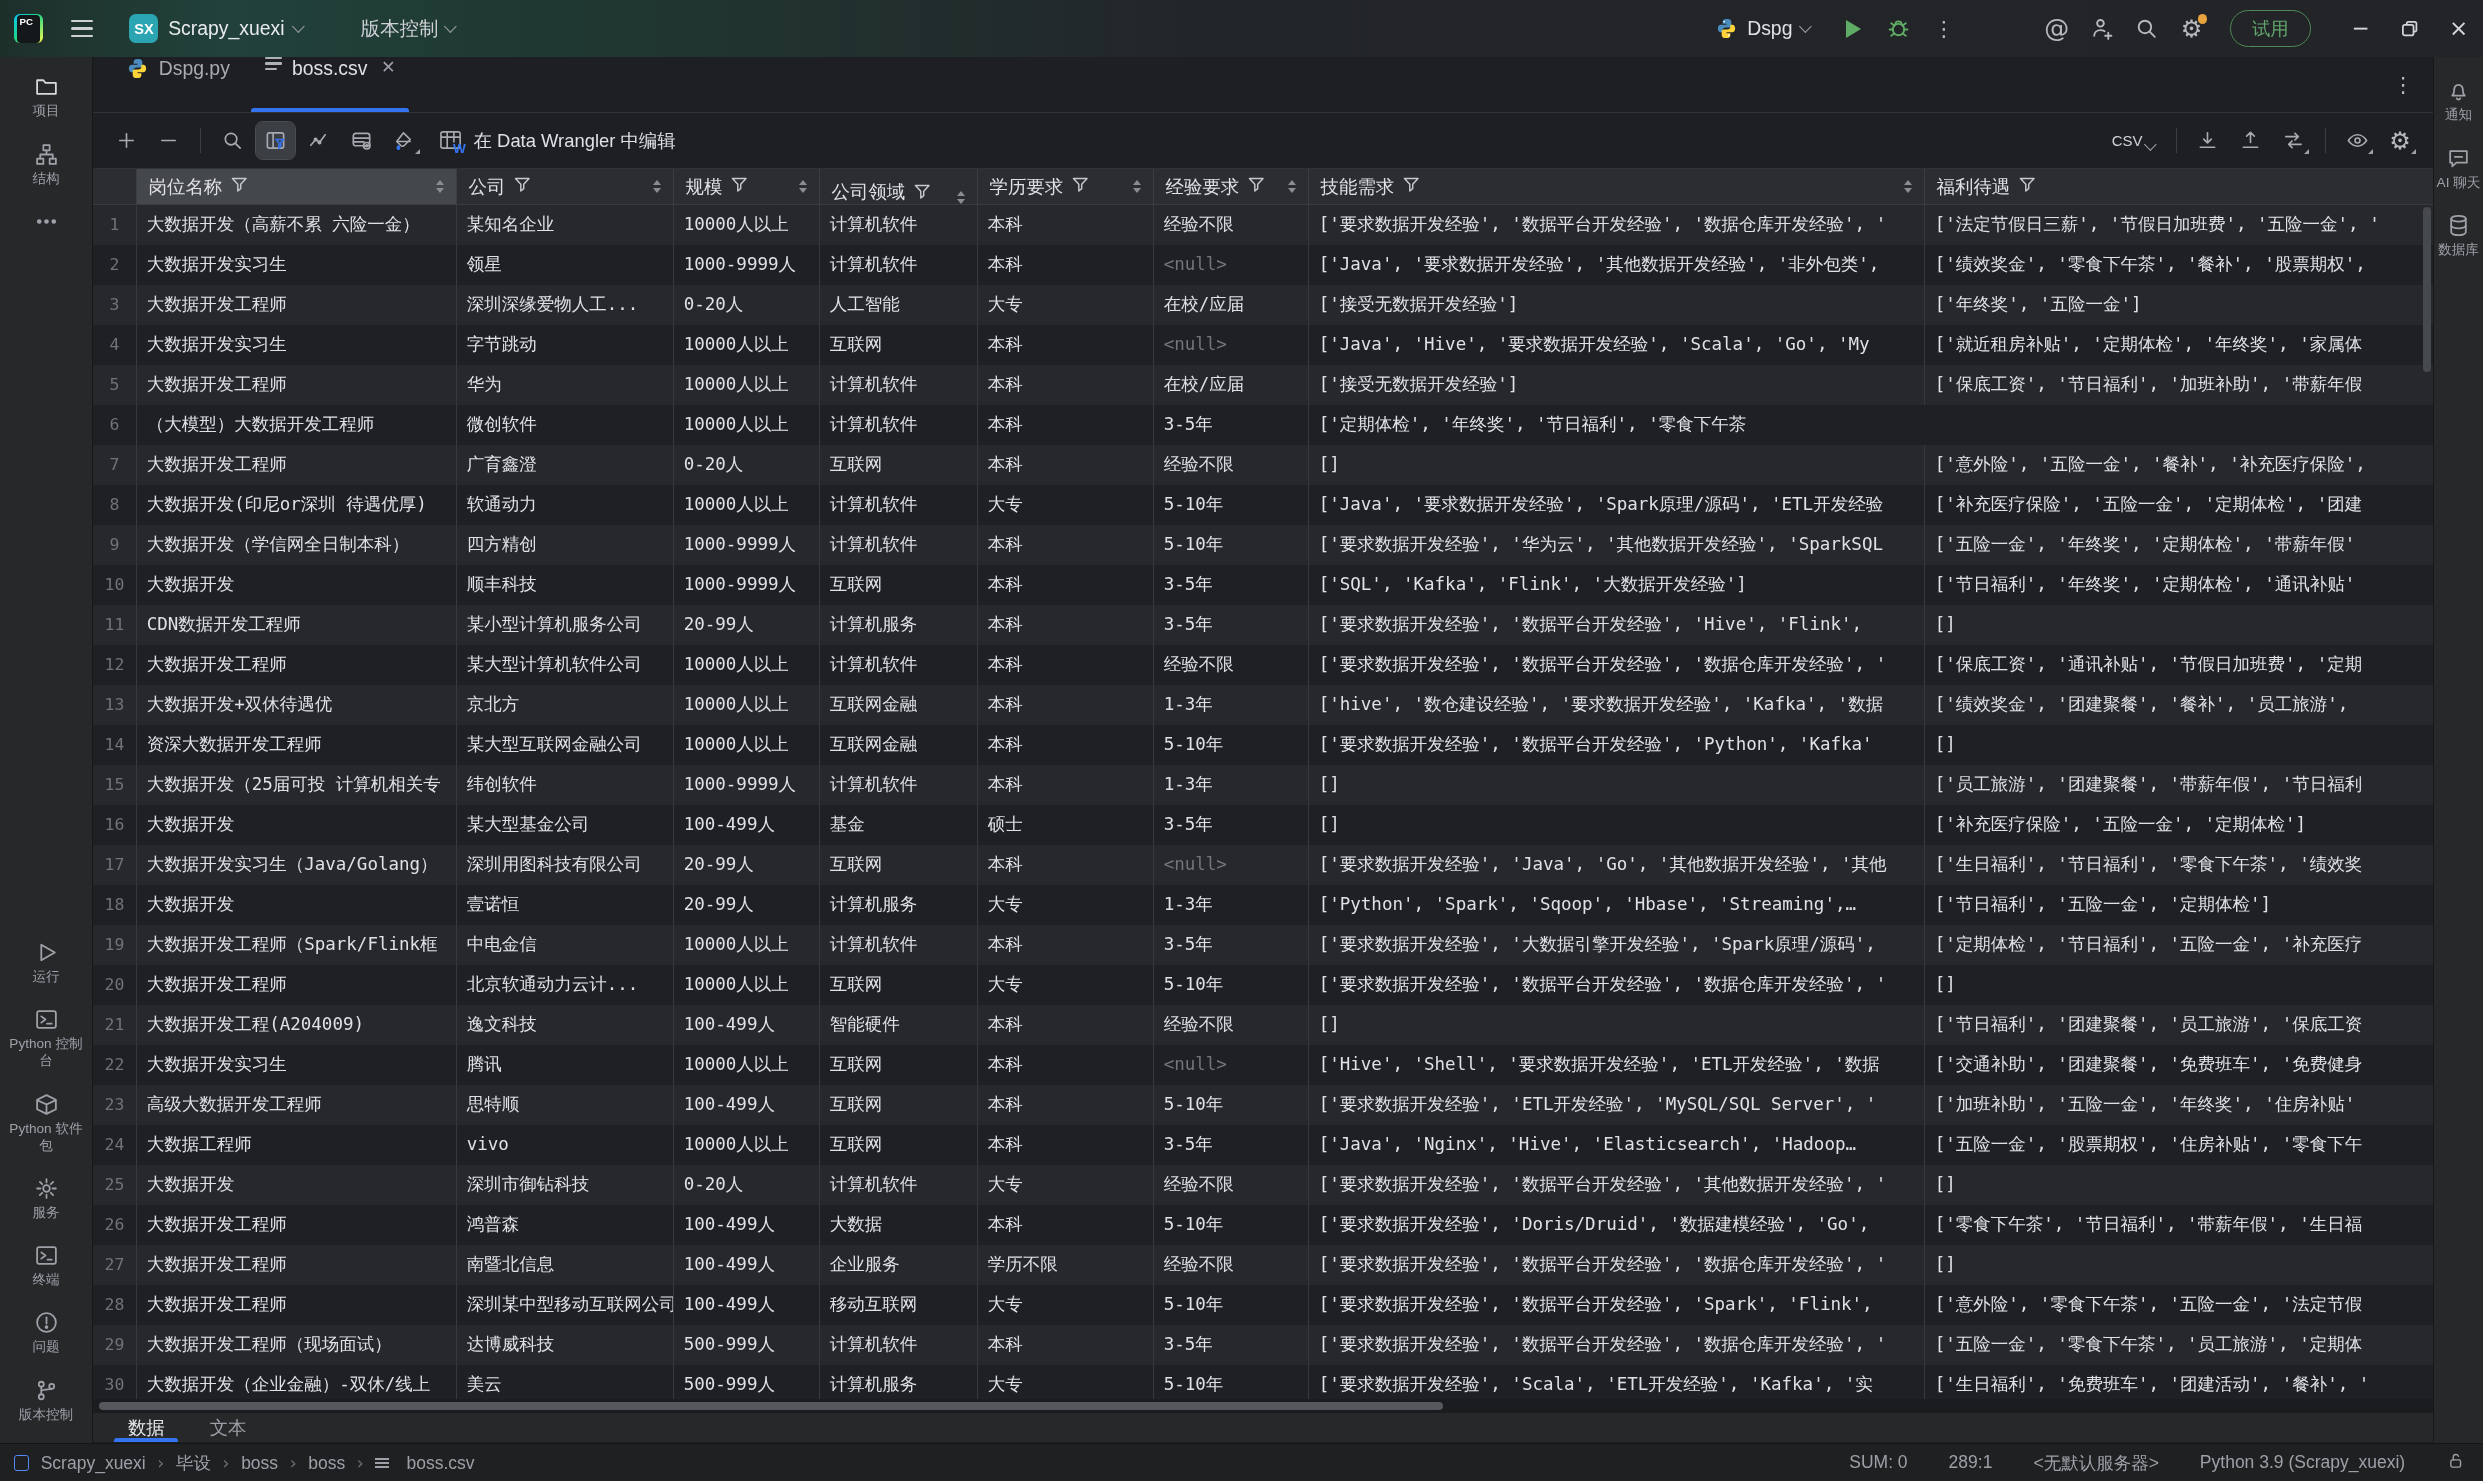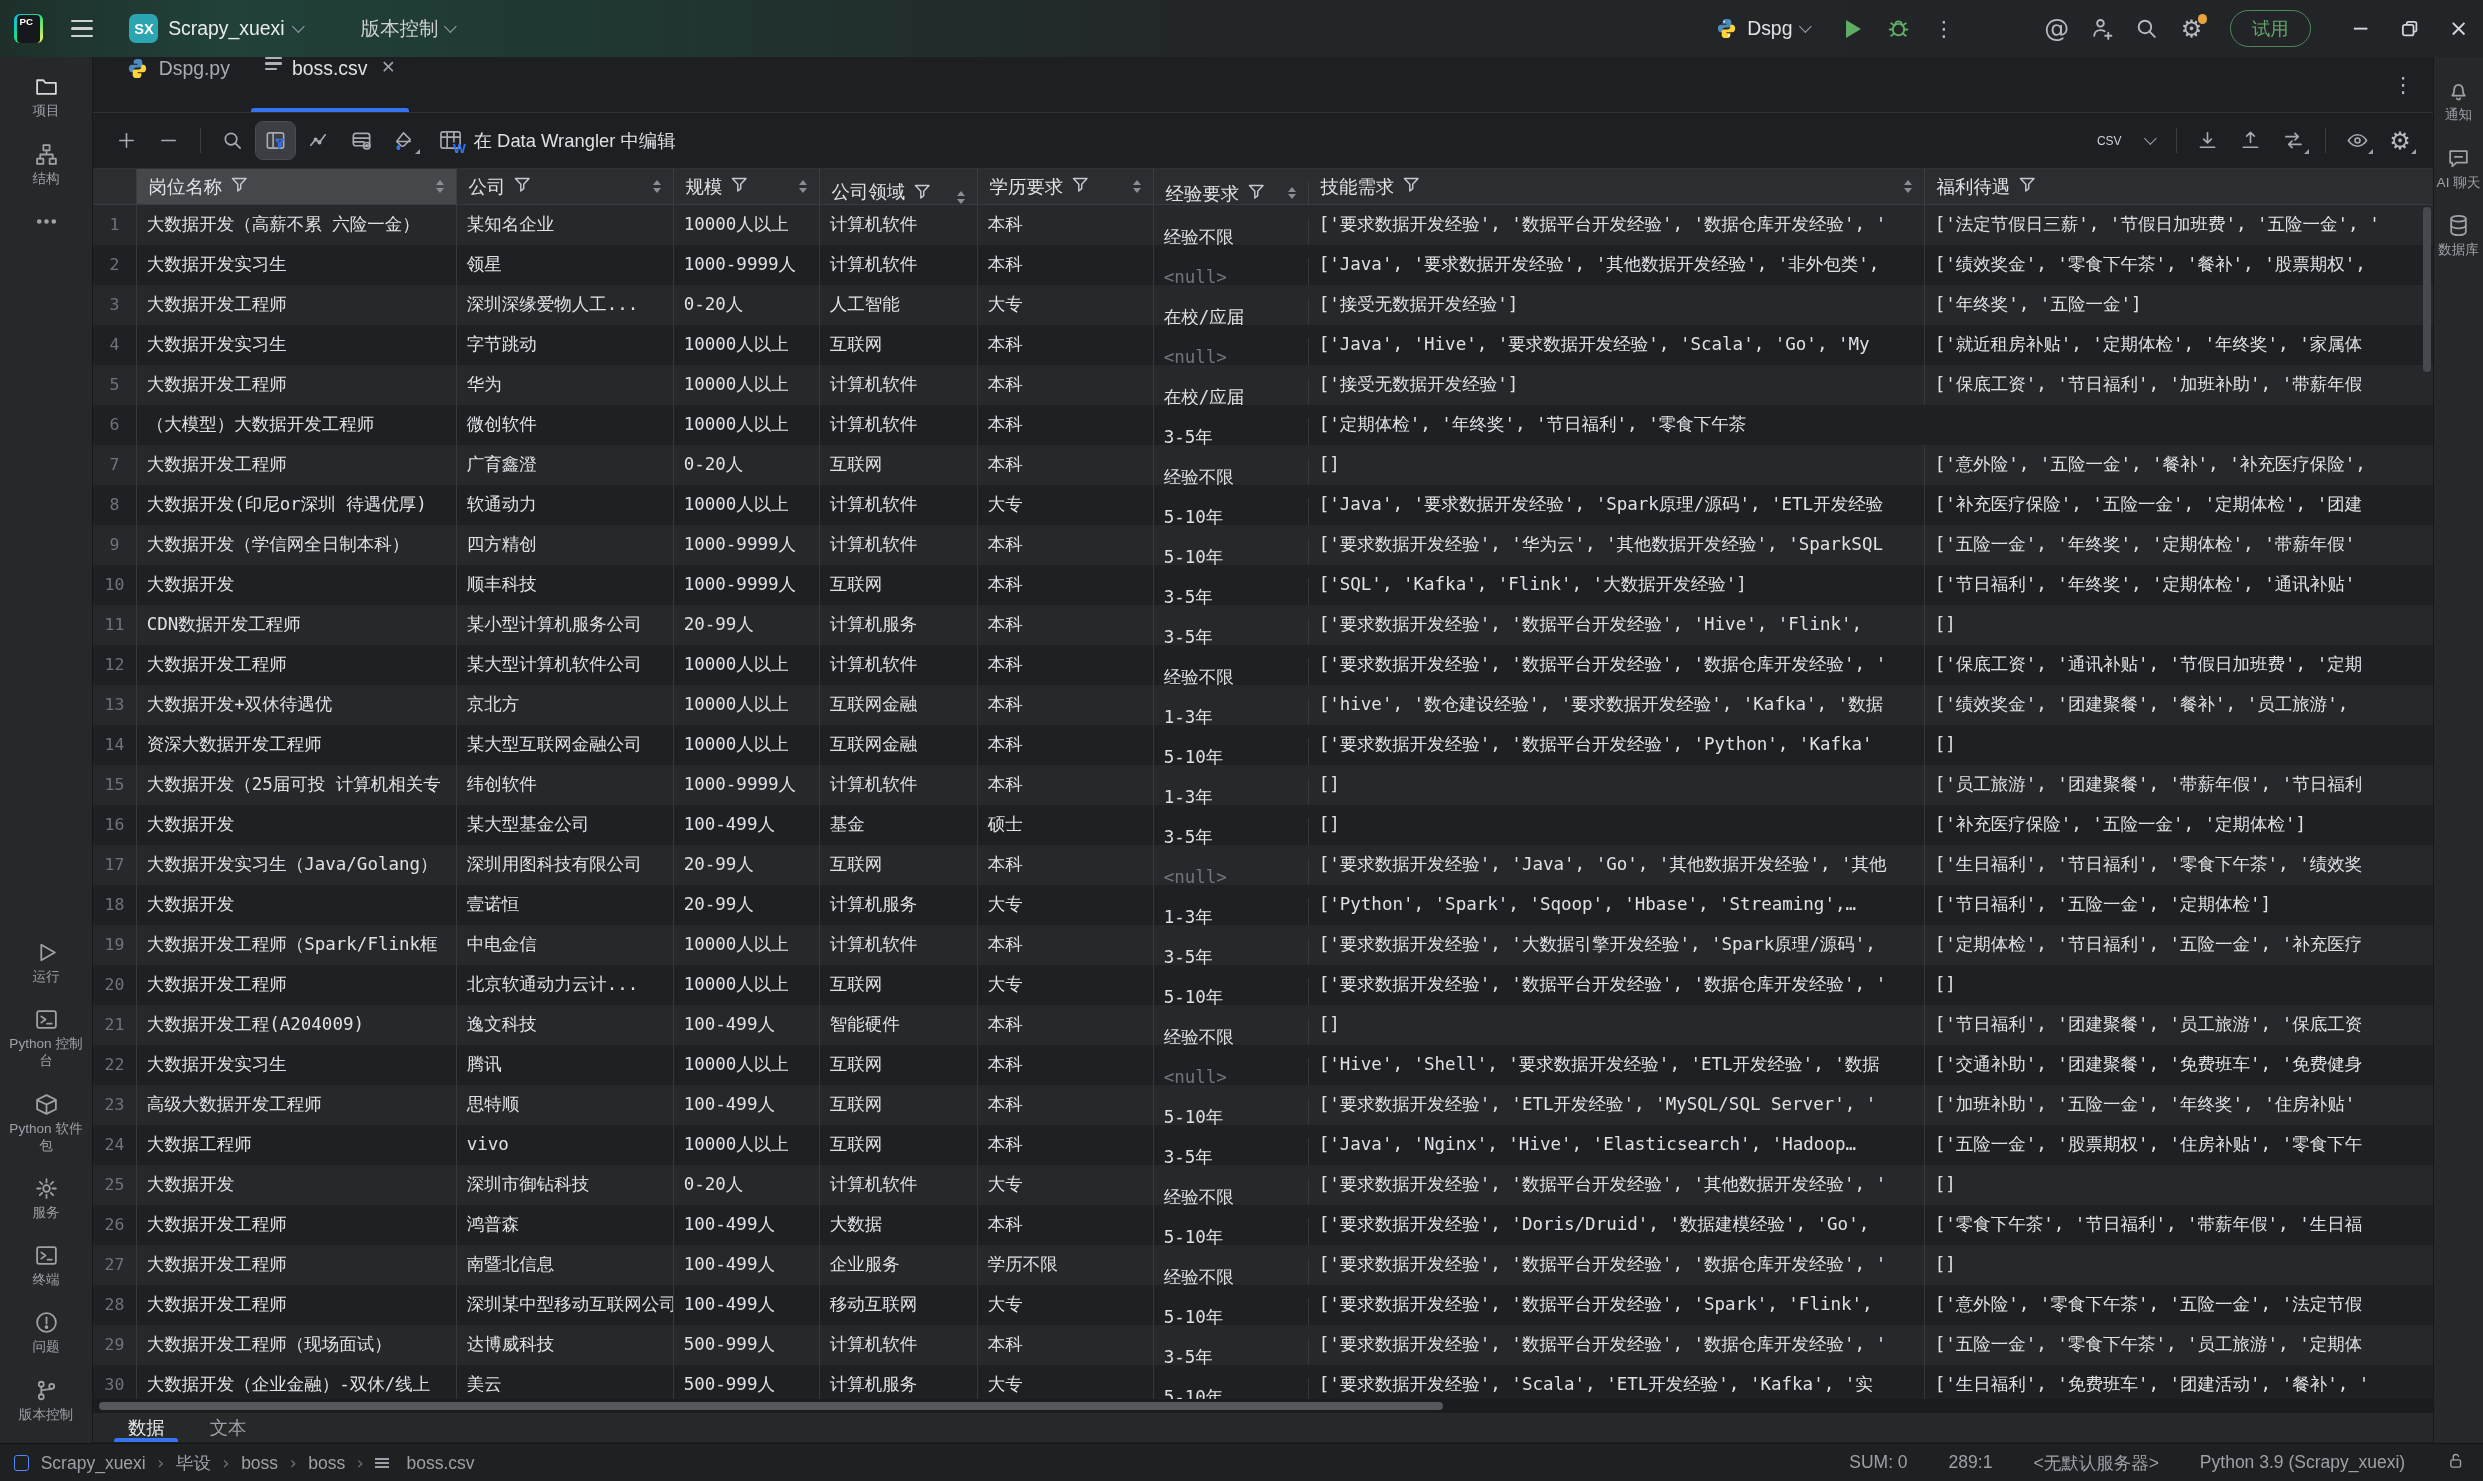--- a/index.html
+++ b/index.html
@@ -73,40 +73,40 @@
   .ticon { width:39px; height:37px; border-radius:6.8px; display:flex; align-items:center; justify-content:center;
     cursor:pointer; position:relative; color:#b6b9bf; }
   .ticon svg { width:23px; height:23px; stroke:#a7aab1; fill:none; stroke-width:1.7; stroke-linecap:round; stroke-linejoin:round;}
   .ticon.toggled { background:#3b3e43; outline:1px solid #4a4d52; }
   .tsep { width:1px; height:25px; background:#3c3e42; margin:0 7.8px; }
   .corner { position:absolute; right:3.9px; bottom:4.9px; width:0; height:0;
     border-left:5.8px solid transparent; border-bottom:5.8px solid #9da0a8; }
   .dwbtn { display:flex; align-items:center; gap:9.7px; padding:0 11.6px; height:37px; border-radius:6.8px;
     cursor:pointer; font-size:18.4px; color:#dfe1e5; }
   .toolbar .grow { flex:1 1 auto; }
-  .fmt { display:flex; align-items:center; gap:24px; font-size:12px; color:#cfd2d7; padding:0 9.7px; cursor:pointer; }
+  .fmt { display:flex; align-items:flex-end; gap:3px; font-size:15px; color:#cfd2d7; padding:0 9.7px; cursor:pointer; }
 
   
   .gridwrap { flex:0 0 1243px; display:flex; flex-direction:column; position:relative; min-height:0;}
   .ghead { height:36px; flex:0 0 36px; display:flex; background:#2b2d30; border-bottom:1px solid #393b40; }
   .hcell { display:flex; align-items:center; gap:8.7px; padding:0 7.8px 0 11.6px; font-size:18.4px; color:#dfe1e5;
     border-right:1px solid #3c3e42; cursor:pointer; overflow:hidden; white-space:nowrap; }
   .hcell.selected { background:#45484b; }
   .hcell .funnel { flex:0 0 auto; }
   .funnel svg { width:16.5px; height:15.5px; stroke:#c6c9ce; fill:none; stroke-width:1.5; stroke-linejoin:round;}
   .sortbox { margin-left:auto; display:flex; flex-direction:column; gap:2.9px; align-items:center; padding-right:3.9px;}
   .sortbox .up { width:0;height:0;border-left:4.9px solid transparent;border-right:4.9px solid transparent;border-bottom:5.8px solid #8a8d93;}
   .sortbox .dn { width:0;height:0;border-left:4.9px solid transparent;border-right:4.9px solid transparent;border-top:5.8px solid #8a8d93;}
   .c0 { width:44px; flex:0 0 44px; }
   .c1 { width:320px; flex:0 0 320px; }
   .c2 { width:217px; flex:0 0 217px; }
   .c3 { width:146px; flex:0 0 146px; }
   .c4 { width:158px; flex:0 0 158px;align-items:flex-end; }
   .c5 { width:176px; flex:0 0 176px; }
-  .c6 { width:155px; flex:0 0 155px;margin-top:13px; }
+  .c6 { width:155px; flex:0 0 155px; }
   .c7 { width:616px; flex:0 0 616px; }
   .c8 { flex:1 1 auto; min-width:0; border-right:none !important; }
   .tbody { flex:0 0 1194px; display:flex; flex-direction:column; overflow:hidden; }
   .trow { height:40px; flex:0 0 40px; display:flex; cursor:pointer; }
   .tbody > div:nth-of-type(odd) { background:#26282b; }
   .tbody > div:nth-of-type(even) { background:#1e2023; }
   .cell { font-family:"DejaVu Sans Mono", monospace; font-size:17.5px; line-height:39px; color:#dfe1e5;
     padding:0 9.7px; white-space:nowrap; overflow:hidden; border-right:1px solid #36383c; }
   .cell.rownum { color:#6f737a; text-align:center; padding:0 3.9px; font-size:16.5px; }
   .cell.nullv { color:#71757c; }

